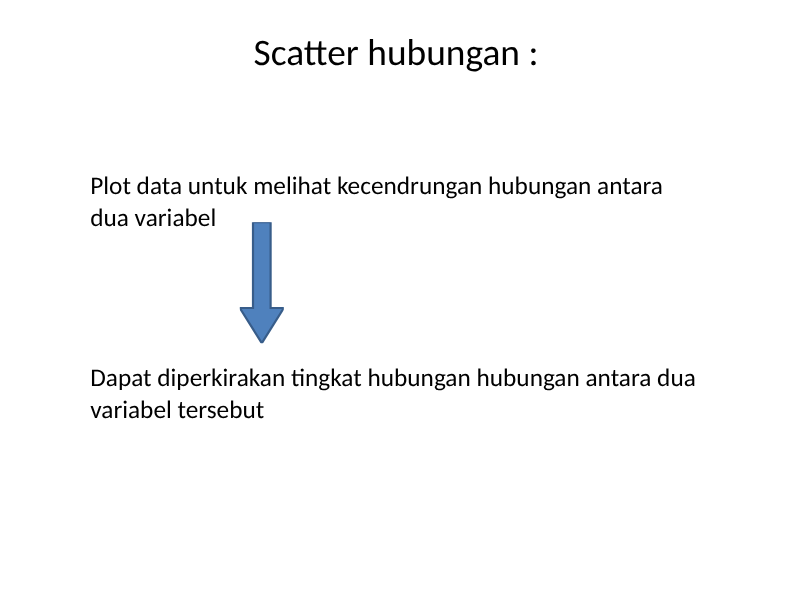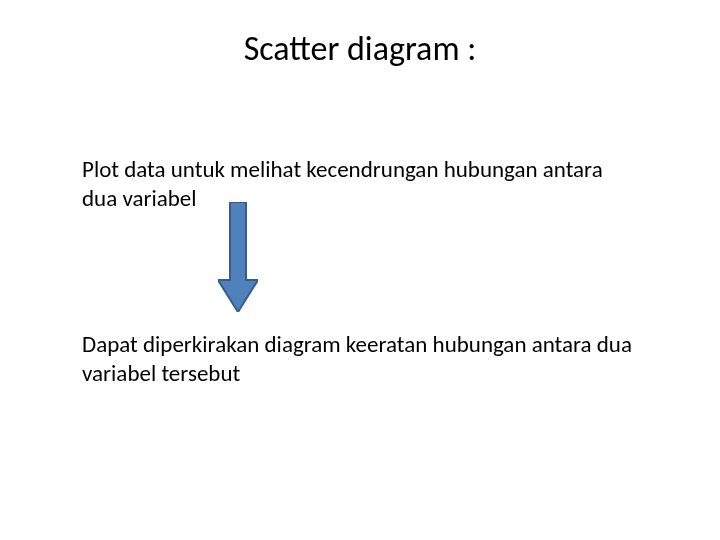--- a/index.html
+++ b/index.html
@@ -49,25 +49,25 @@
     width: 560px;
     font-size: 23px;
     line-height: 1.25;
   }
 </style>
 </head>
 <body>
 
 <div class="slide">
 
-  <div class="title">Scatter diagram :</div>
+  <div class="title">Scatter hubungan :</div>
 
   <div class="body-text-1">Plot data untuk melihat kecendrungan hubungan antara dua variabel</div>
 
   <div class="arrow-wrap">
     <svg width="40" height="110" viewBox="0 0 40 110">
       <polygon points="12,0 28,0 28,78 40,78 20,110 0,78 12,78" stroke-width="2" id="arrow-poly" fill="#4f81bd" stroke="#385d8a"></polygon>
     </svg>
   </div>
 
-  <div class="body-text-2">Dapat diperkirakan diagram keeratan hubungan antara dua variabel tersebut</div>
+  <div class="body-text-2">Dapat diperkirakan tingkat hubungan hubungan antara dua variabel tersebut</div>
 
 </div>
 
 </body></html>

